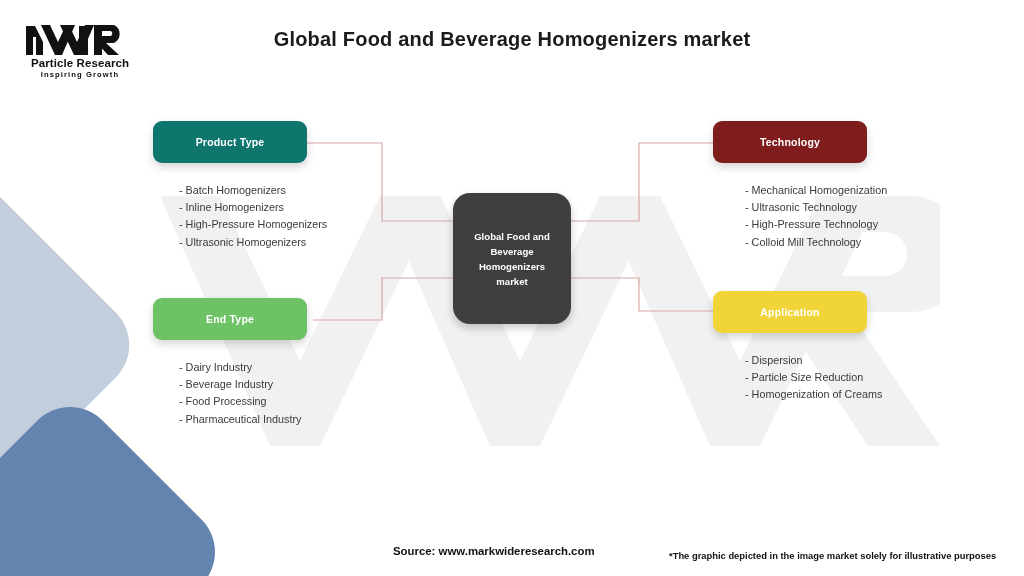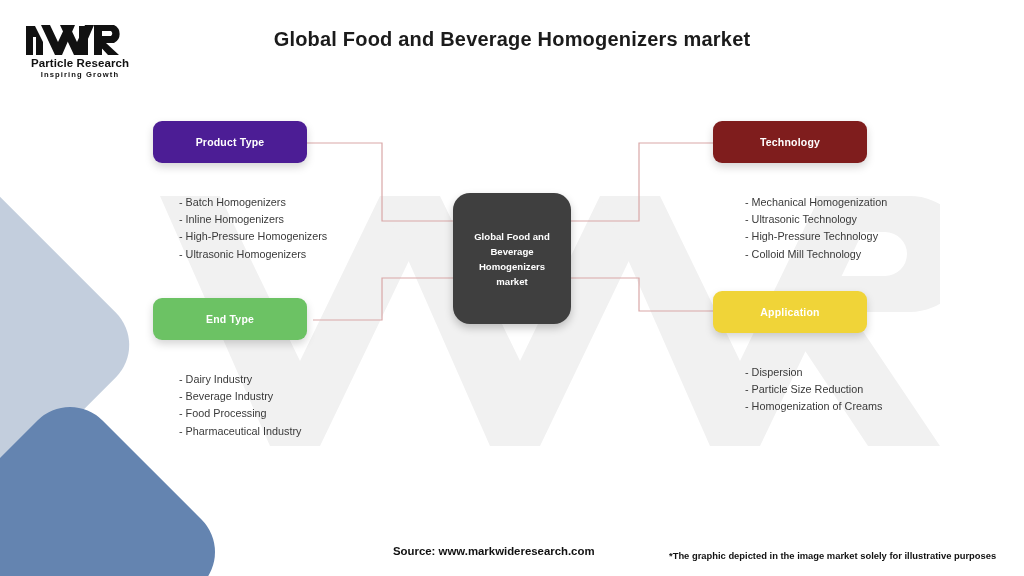--- a/index.html
+++ b/index.html
@@ -135,21 +135,21 @@
     justify-content: center;
     box-shadow: 0 4px 8px rgba(0,0,0,0.17);
   }
   .branch-label {
     color: #ffffff;
     font-size: 10.5px;
     font-weight: bold;
     letter-spacing: 0.2px;
   }
   .branch-items {
-    margin-top: 31px;
+    margin-top: 19px;
     padding-left: 26px;
     z-index: 3;
   }
   .branch-items.right { padding-left: 32px; }
   .branch-item {
     font-size: 10.8px;
     color: #3a3a3a;
     line-height: 17.2px;
     white-space: nowrap;
   }
@@ -223,21 +223,21 @@
       <path d="M713 143 L639 143 L639 221 L571 221"></path>
       <path d="M713 311 L639 311 L639 278 L571 278"></path>
     </g>
   </svg>
 
   <div class="center-node">
     <div class="center-node-text">Global Food and Beverage Homogenizers market</div>
   </div>
 
   <div class="branch" id="branch-product-type">
-    <div class="branch-box" style="background:#4c1d95;">
+    <div class="branch-box" style="background:#0f766e;">
       <span class="branch-label">Product Type</span>
     </div>
     <div class="branch-items">
       <div class="branch-item">- Batch Homogenizers</div>
       <div class="branch-item">- Inline Homogenizers</div>
       <div class="branch-item">- High-Pressure Homogenizers</div>
       <div class="branch-item">- Ultrasonic Homogenizers</div>
     </div>
   </div>
 

